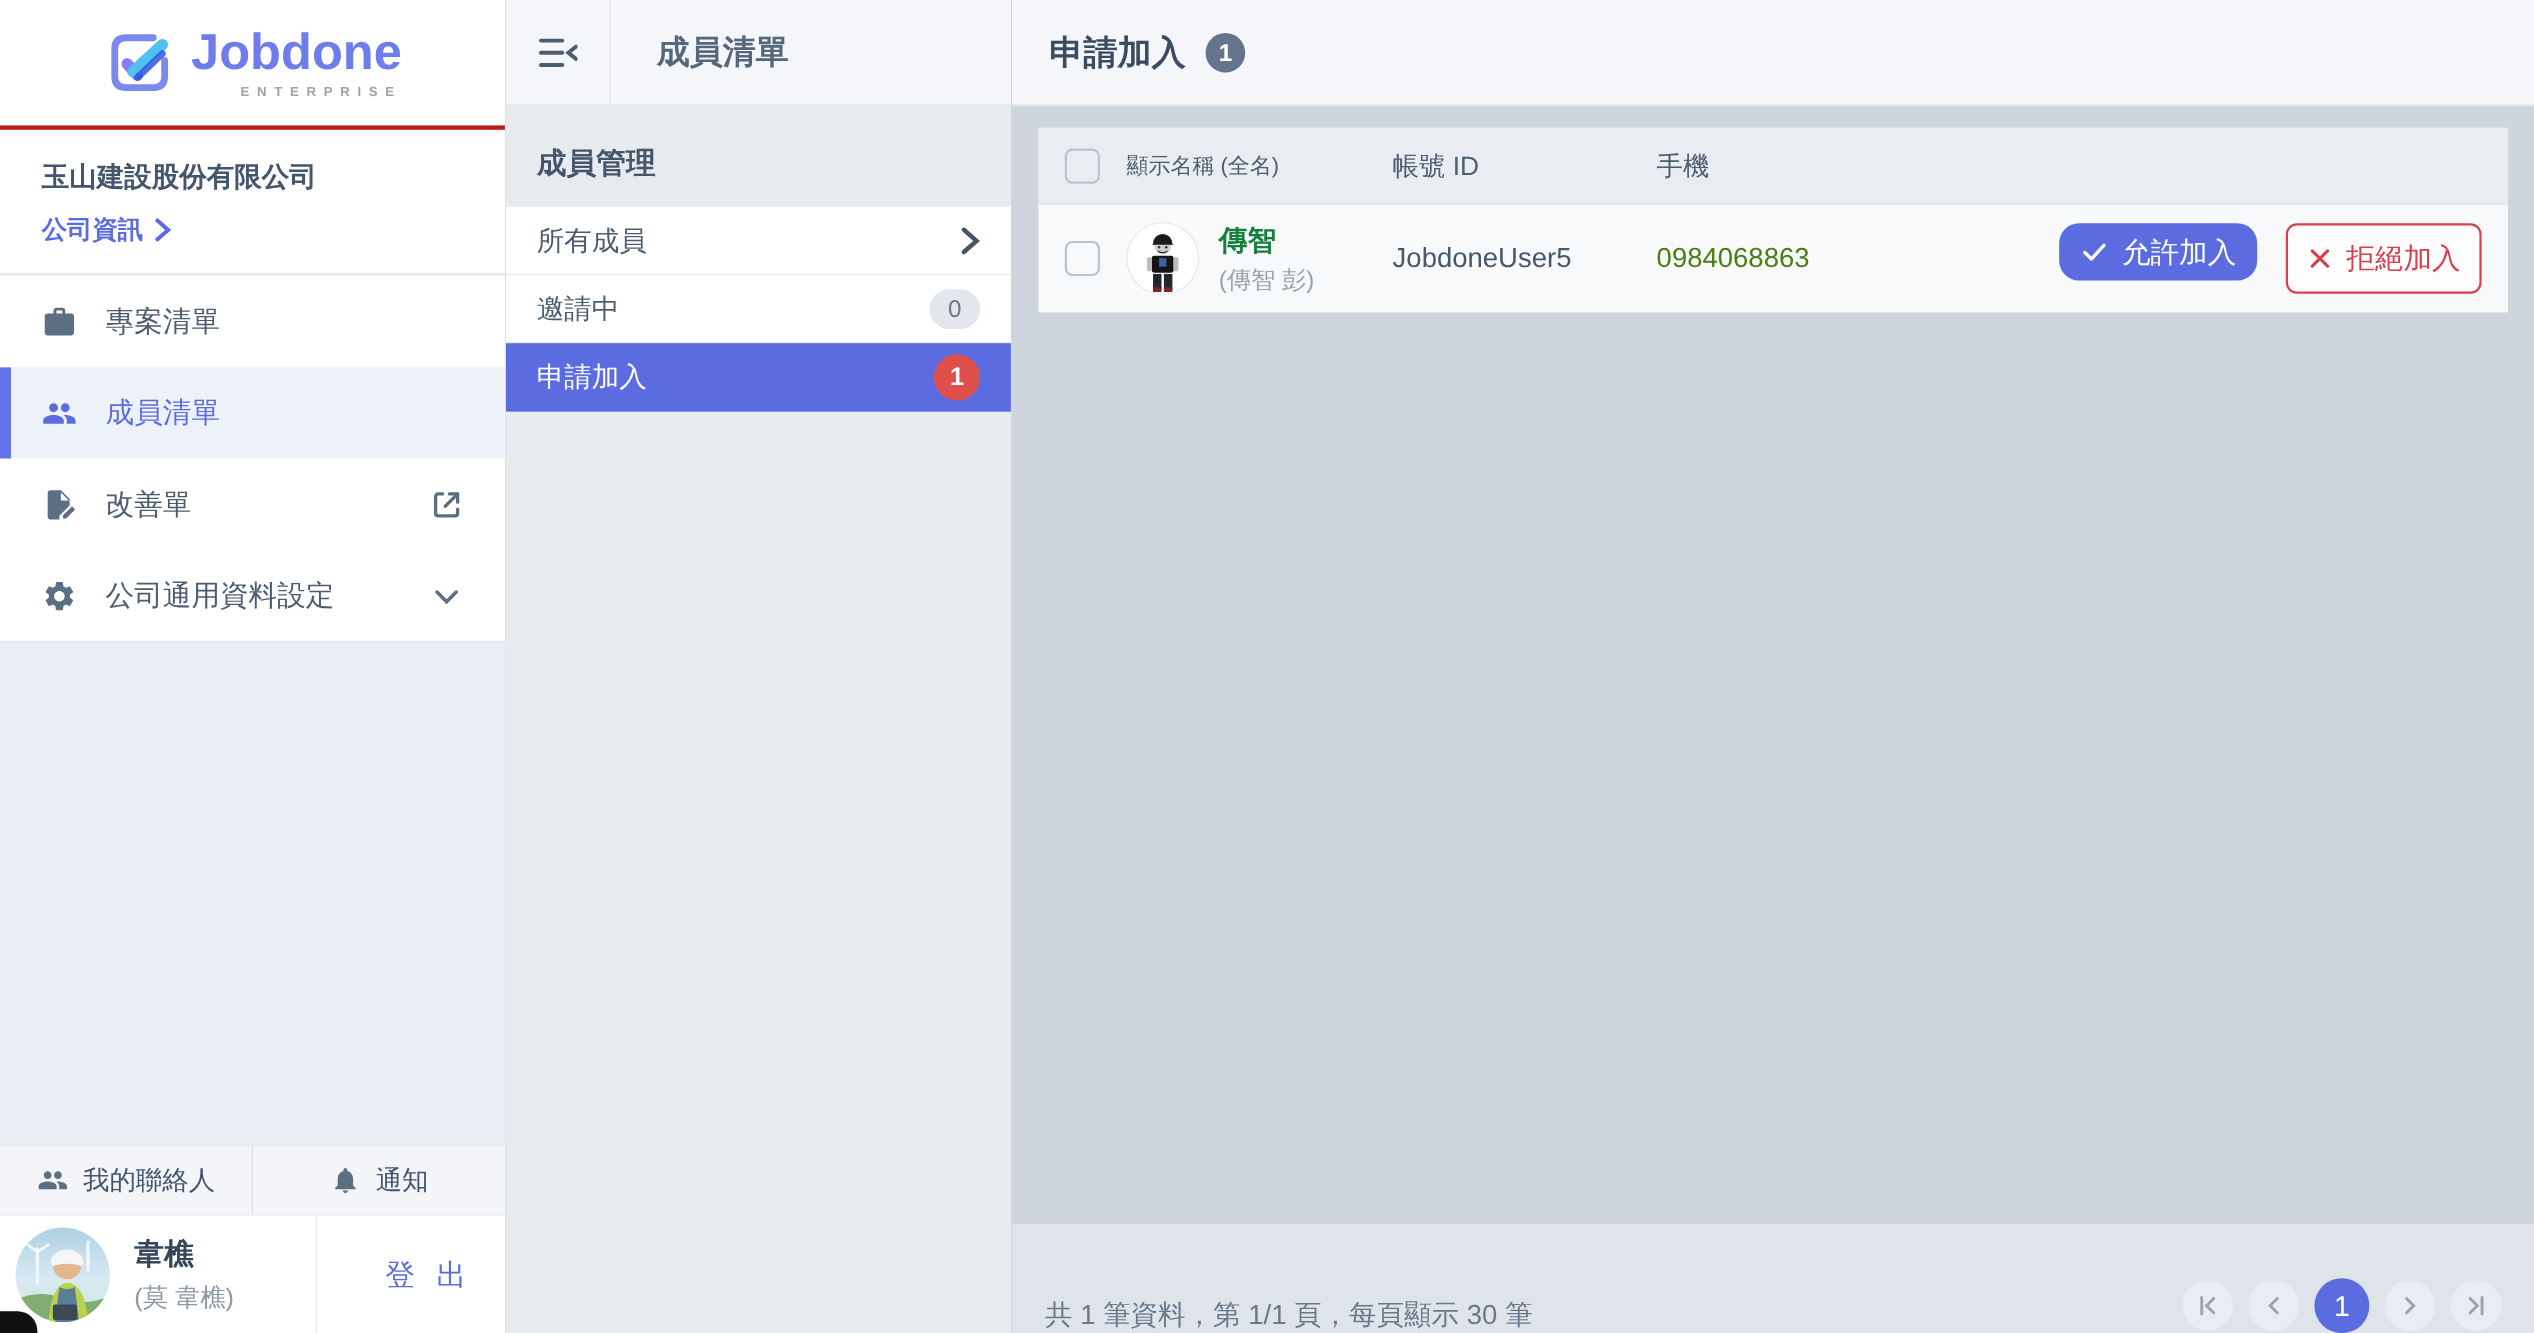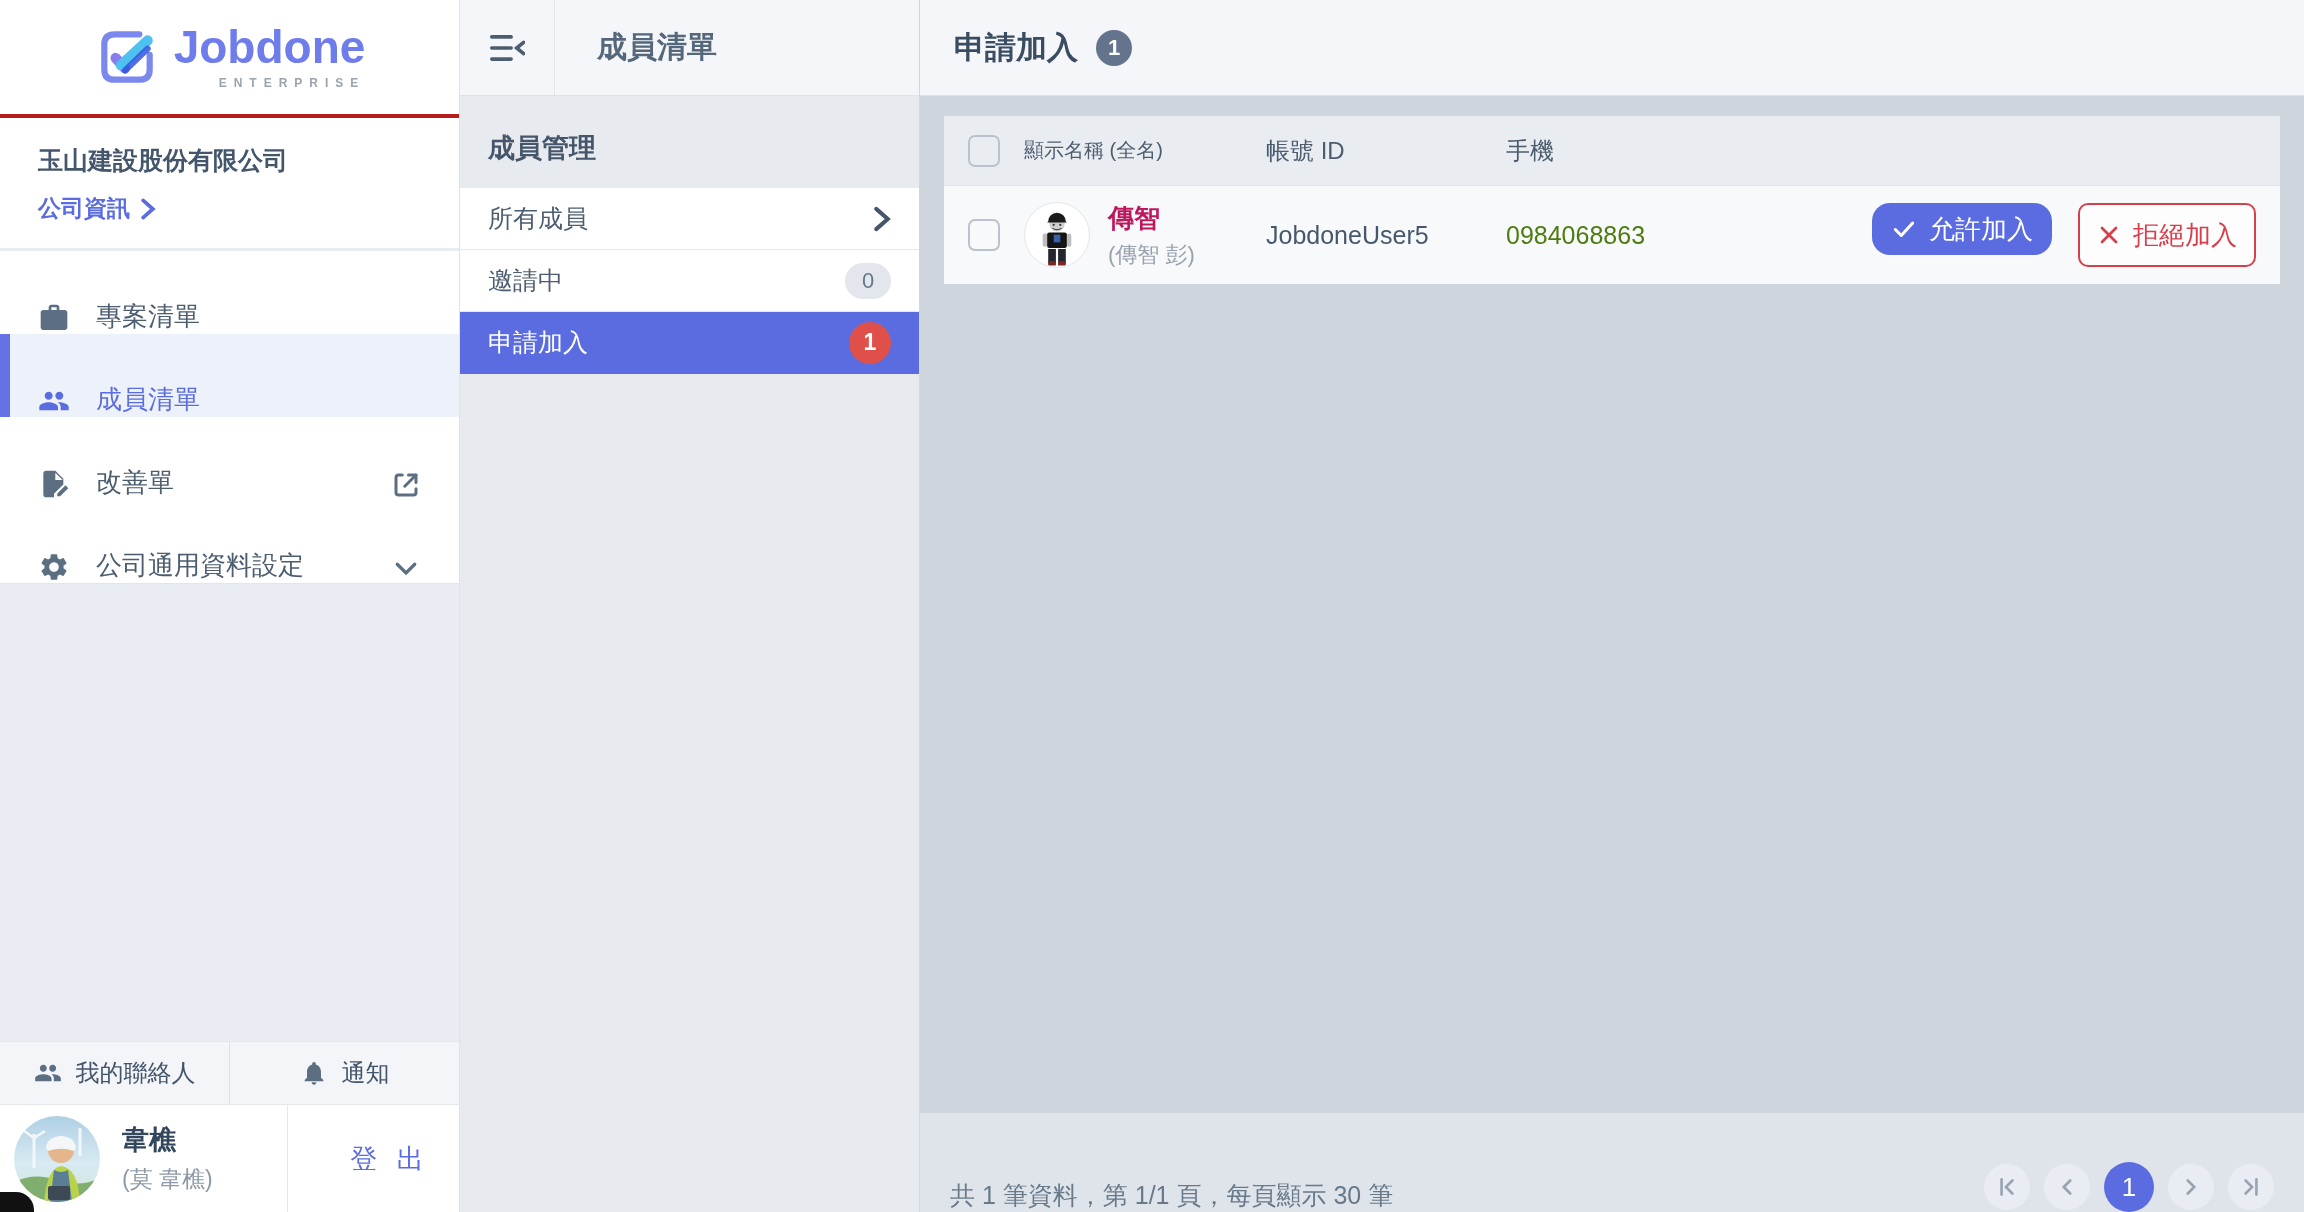--- a/index.html
+++ b/index.html
@@ -16,21 +16,21 @@
   .logo-text { display:flex; flex-direction:column; align-items:flex-end; }
   .brand { font-size:46px; font-weight:bold; color:#6e7cec; letter-spacing:0px; line-height:1; }
   .brand-sub { font-size:12px; letter-spacing:7px; color:#9aa4ae; margin-top:6px; font-weight:bold; }
 
   .company-block { padding:26px 38px 24px; border-bottom:3px solid #e9ecf0; }
   .company-name { font-size:25px; font-weight:bold; color:#43566b; }
   .company-link { display:flex; align-items:center; gap:10px; margin-top:16px;
     color:#5b6ce0; font-size:23px; font-weight:bold; cursor:pointer; }
 
   .nav { display:flex; flex-direction:column; }
-  .nav-item { height:83px; display:flex; align-items:flex-end; gap:26px; padding:0 38px;
+  .nav-item { height:83px; display:flex; align-items:center; gap:26px; padding:12px 38px;
     font-size:26px; color:#4c5d6f; cursor:pointer; background:#fff; }
   .nav-item .ico { width:32px; height:32px; color:#5c6e82; flex-shrink:0; display:flex; }
   .nav-item .trailing { margin-left:auto; color:#5c6e82; display:flex; }
   .nav-item.active { background:#edf1fa; border-left:10px solid #6372e6; padding-left:28px;
     color:#5b6ce0; }
   .nav-item.active .ico { color:#5b6ce0; }
 
   .sidebar-filler { flex:1; background:#e9ecf2; border-top:1px solid #e2e5ea; }
 
   .contacts-row { height:63px; display:flex; background:#f4f5f8; border-top:1px solid #e4e7ec; }
@@ -92,21 +92,21 @@
     padding:0 24px; }
   .cb { width:32px; height:32px; border:2px solid #b9c2cd; border-radius:7px;
     background:transparent; margin-right:24px; cursor:pointer; flex-shrink:0; }
   .col-name { width:242px; font-size:20px; color:#4c5d6f; }
   .col-account { width:240px; font-size:24px; color:#4c5d6f; }
   .col-phone { flex:1; font-size:24px; color:#4c5d6f; }
   .name-cell { width:242px; display:flex; align-items:center; gap:18px; }
   .row-avatar { width:66px; height:66px; border-radius:50%; background:#ffffff;
     border:1px solid #e3e6eb; overflow:hidden; flex-shrink:0; display:flex;
     align-items:flex-end; justify-content:center; }
-  .row-name { font-size:26px; font-weight:bold; color:#be185d; }
+  .row-name { font-size:26px; font-weight:bold; color:#15803d; }
   .row-fullname { font-size:22px; color:#97a2ae; margin-top:4px; }
   .row-account { width:240px; font-size:25px; color:#46586b; }
   .row-phone { flex:1; font-size:25px; color:#4d7c0f; }
   .actions { display:flex; gap:26px; }
   .btn-approve { width:180px; height:52px; border-radius:18px; background:#5b6ce0;
     color:#fff; border:none; font-size:26px; font-family:inherit; cursor:pointer;
     display:flex; align-items:center; justify-content:center; gap:12px; }
   .btn-reject { width:178px; height:64px; border-radius:10px; background:#fdfdfe;
     color:#d6404c; border:2px solid #d6404c; font-size:26px; font-family:inherit;
     cursor:pointer; display:flex; align-items:center; justify-content:center; gap:12px; }

